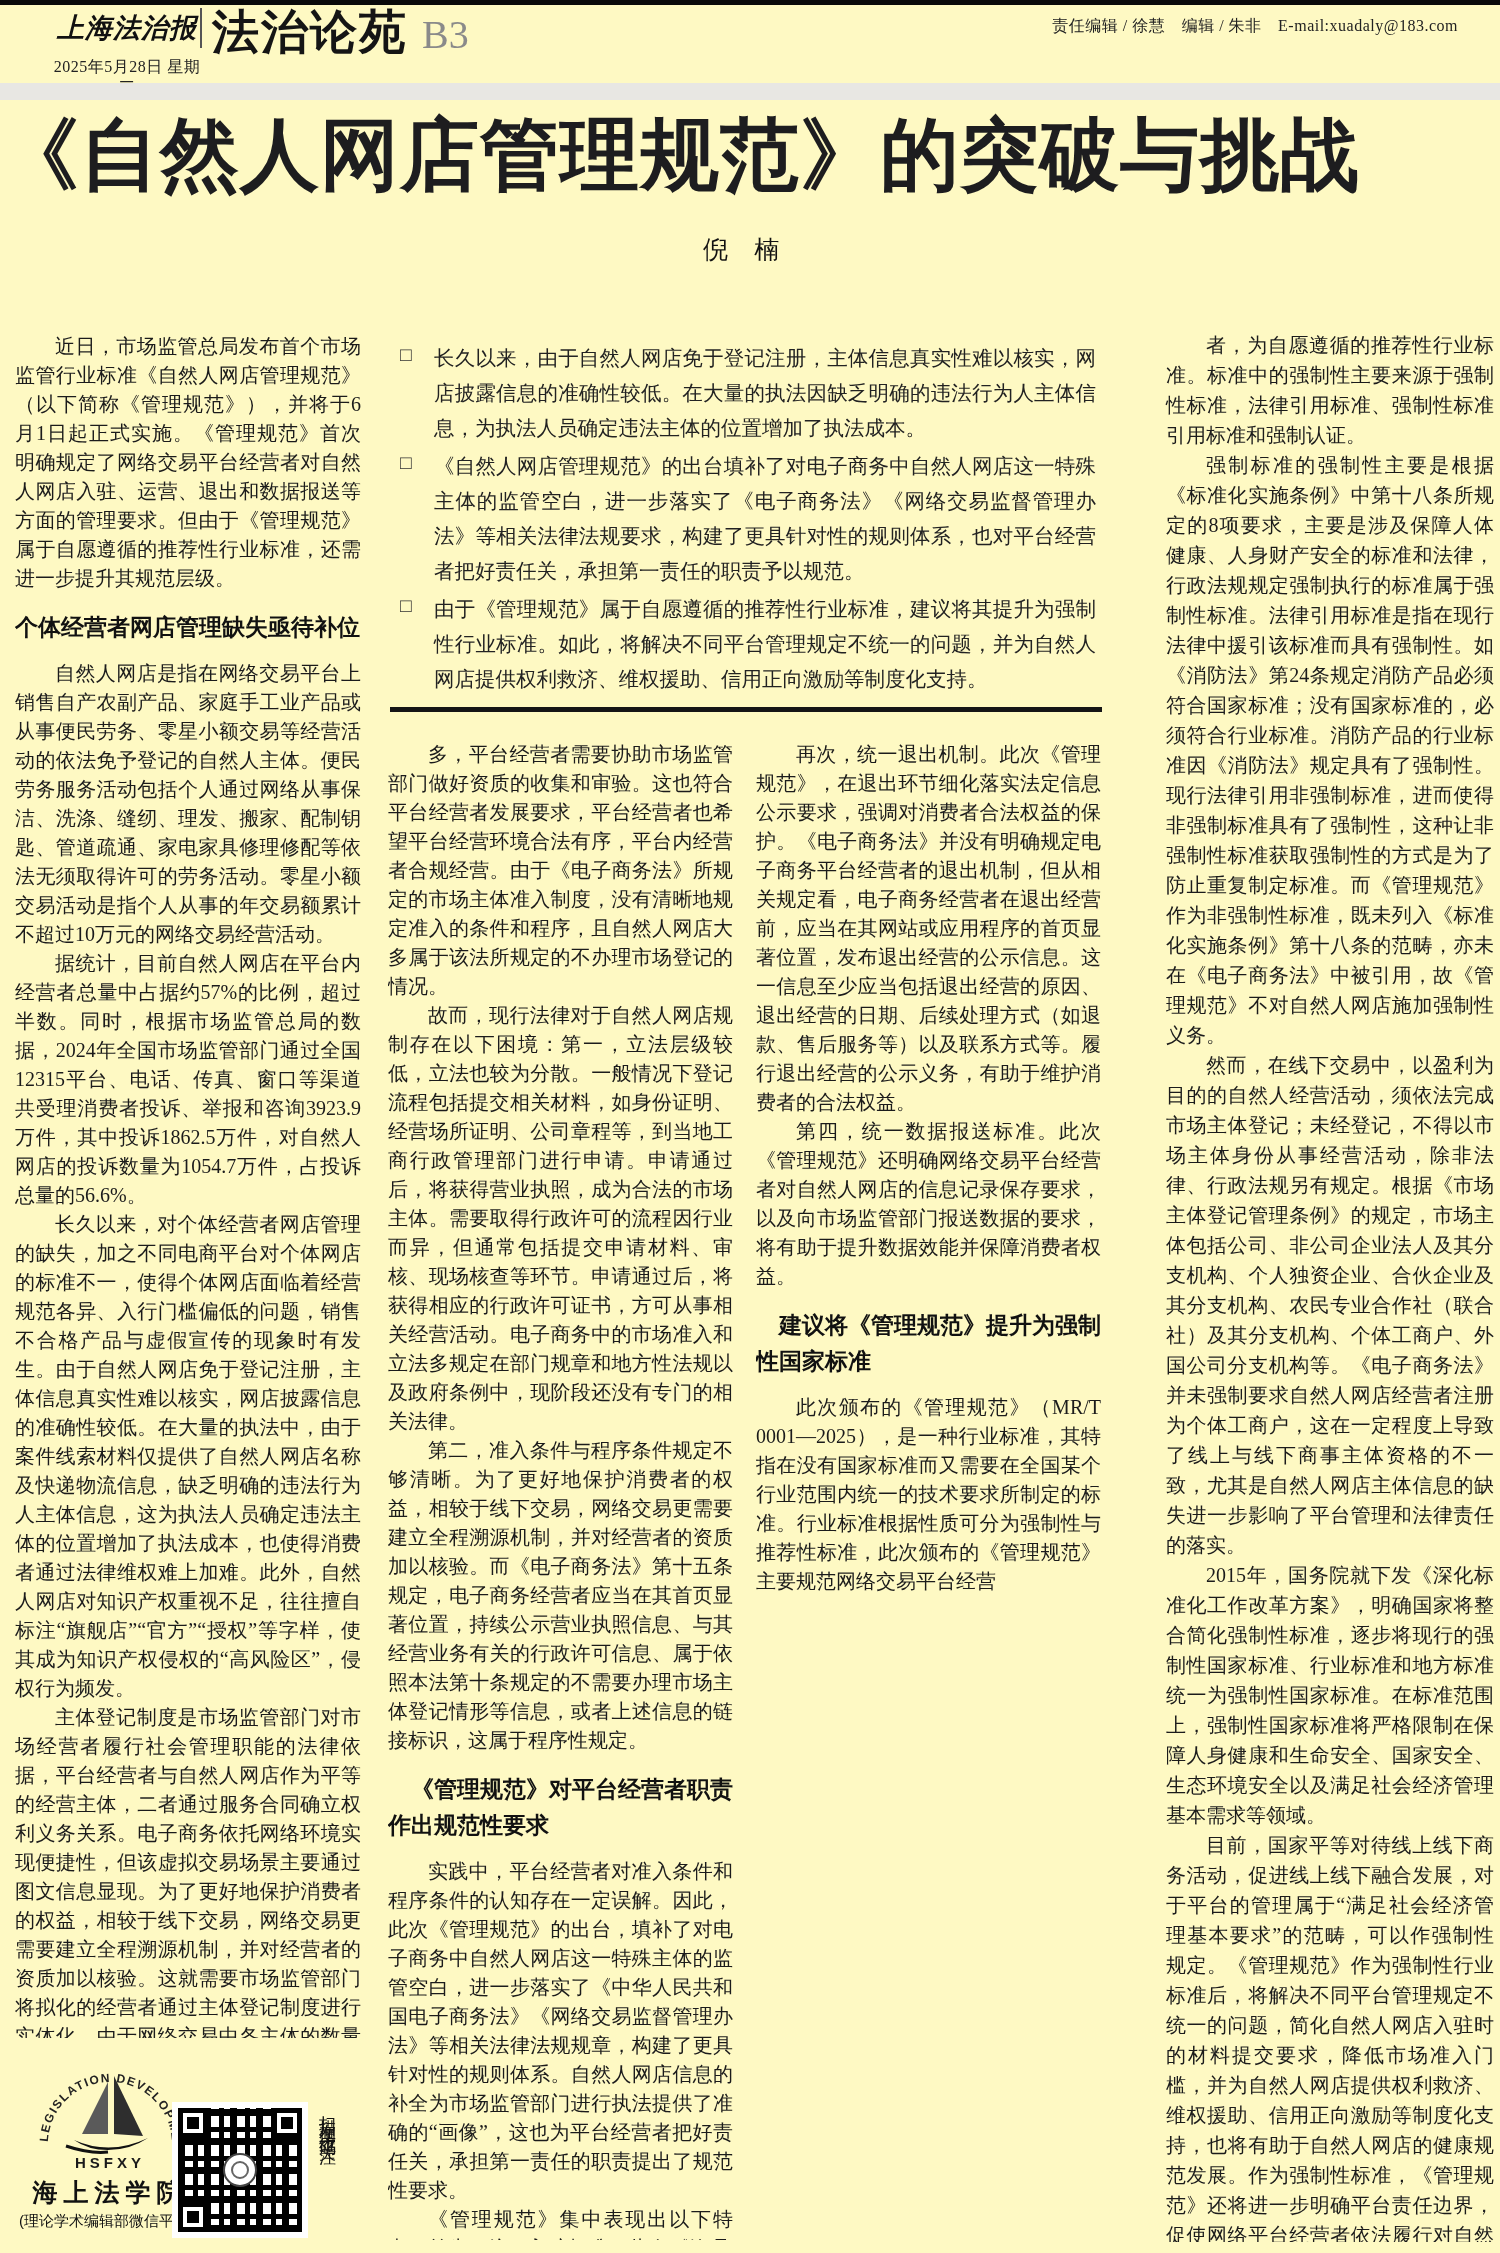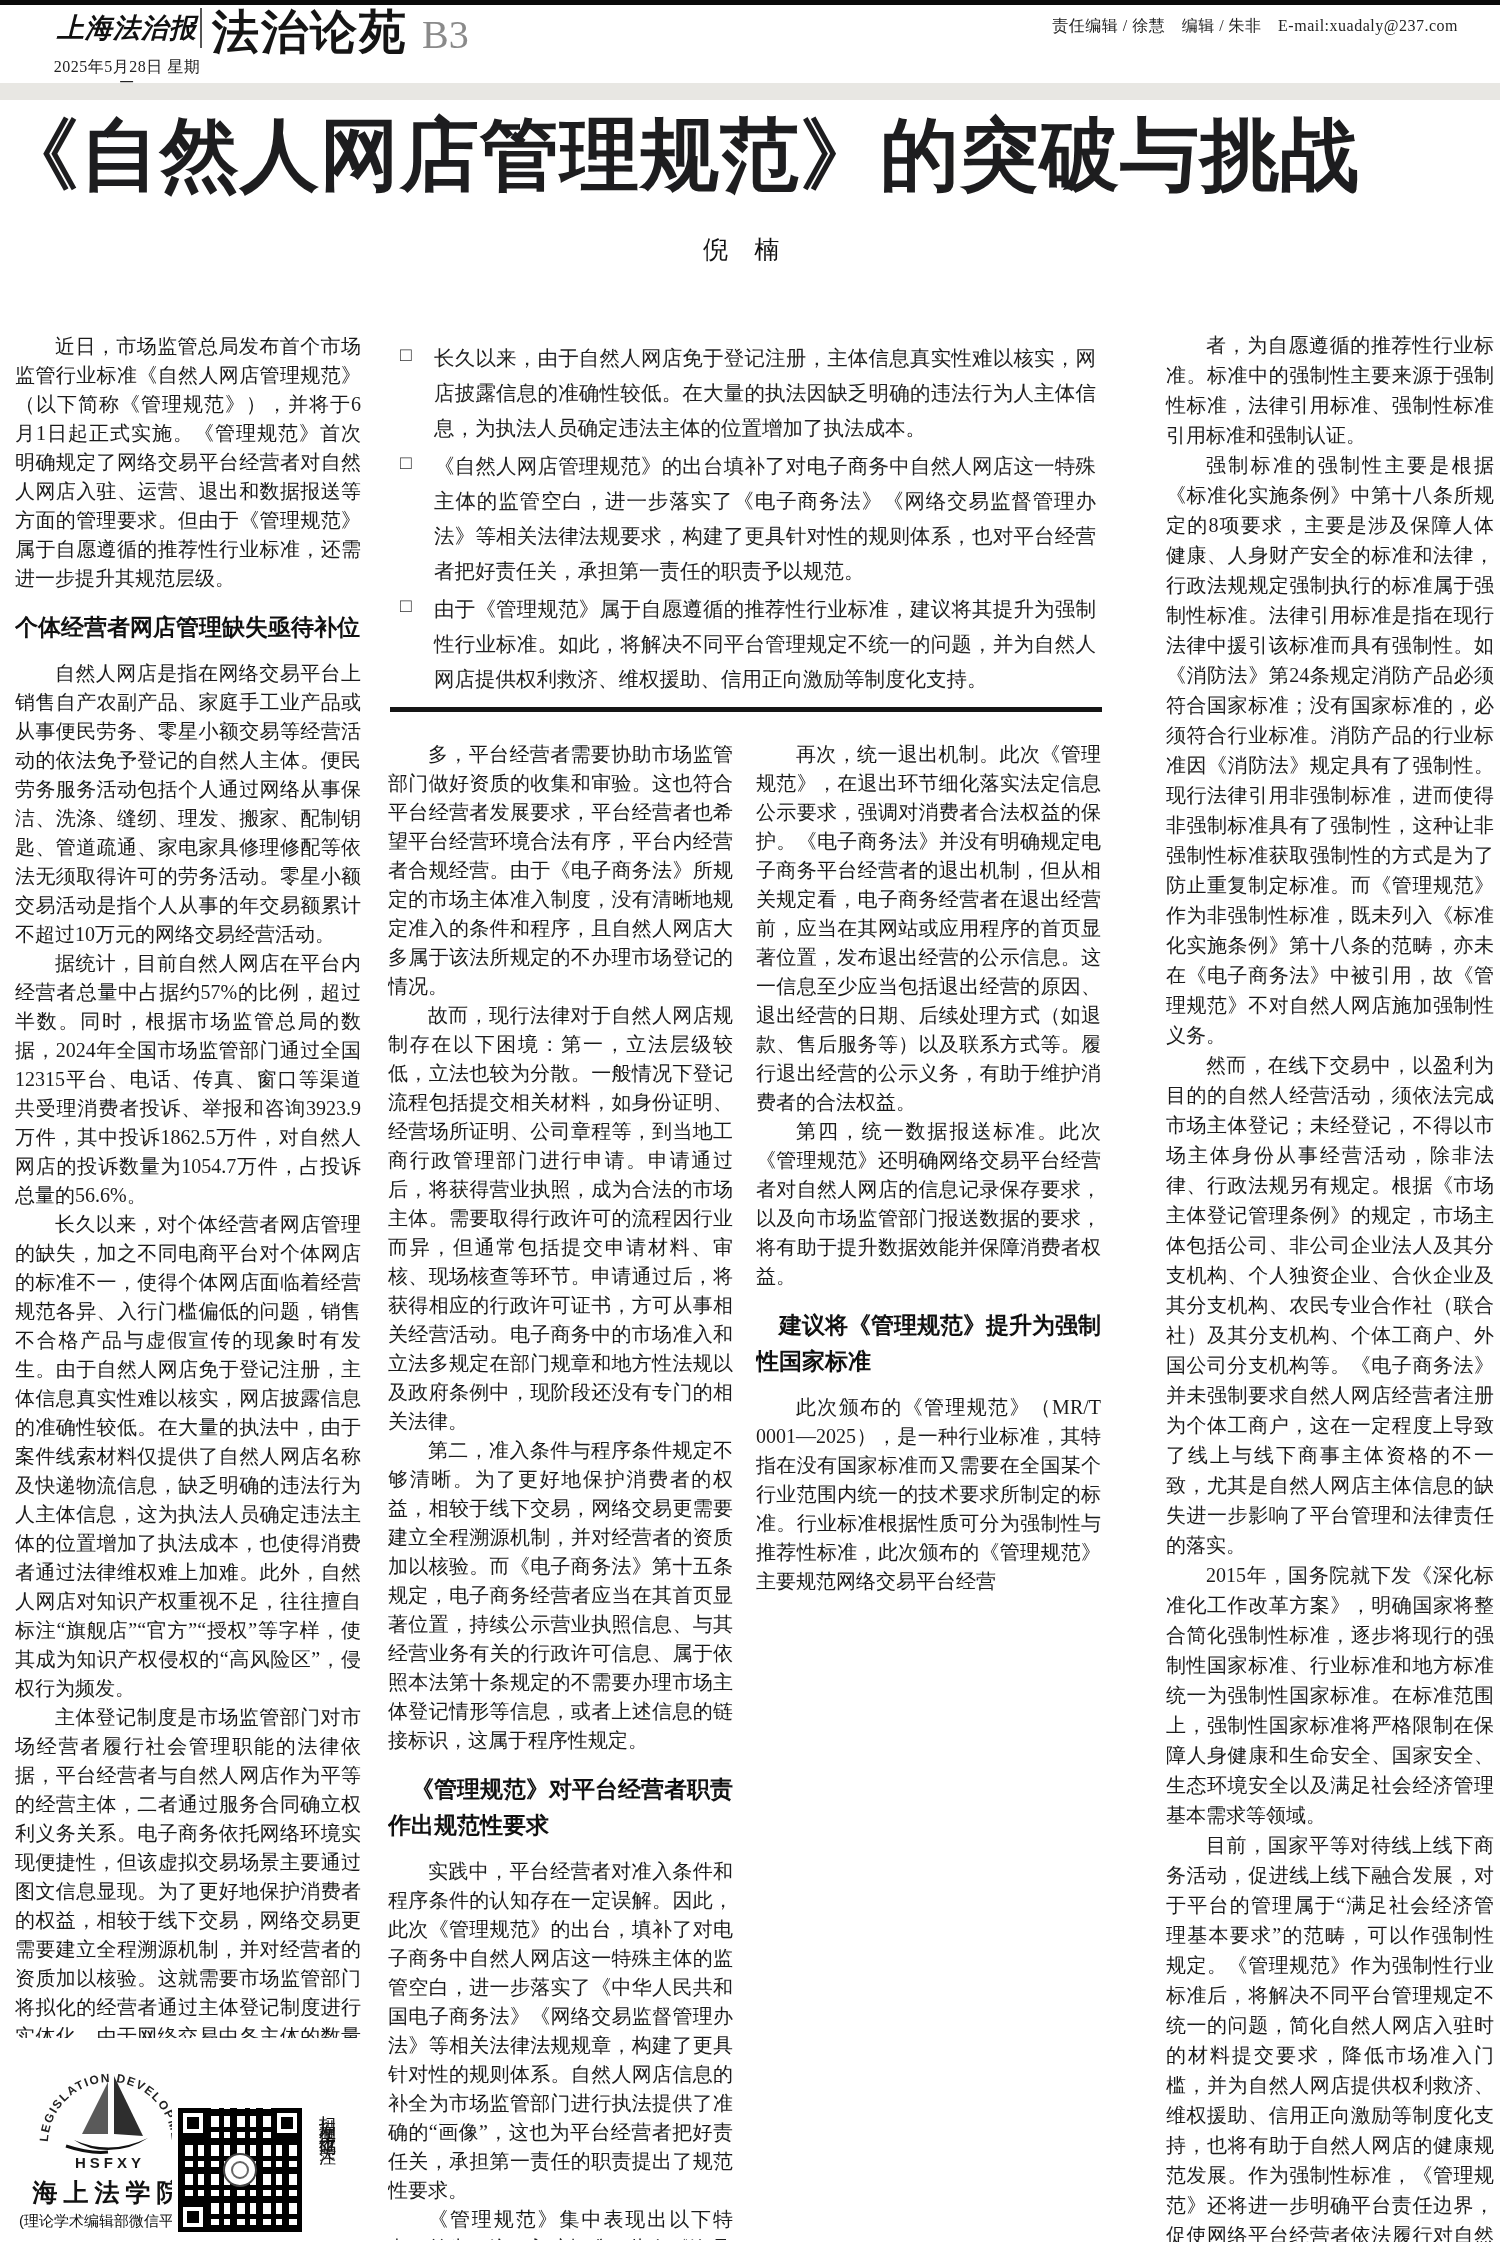--- a/index.html
+++ b/index.html
@@ -1,19 +1,19 @@
 <!DOCTYPE html>
 <html><head>
 <meta charset="utf-8">
 <style>
   * { margin:0; padding:0; box-sizing:border-box; }
   html,body { background:#888; }
   .page {
     position:relative; width:1500px; height:2253px; margin:0 auto;
-    background:#ffffff; color:#1c1c1c; overflow:hidden;
+    background:#fef9c3; color:#1c1c1c; overflow:hidden;
     font-family:"Liberation Serif","DejaVu Serif",serif;
   }
   .topbar { position:absolute; left:0; top:0; width:1500px; height:5px; background:#0a0a0a; }
 
   
   .masthead { position:absolute; left:52px; top:10px; width:150px; text-align:center; }
   .masthead-name { font-size:27px; font-weight:bold; font-style:italic; letter-spacing:1px; color:#111; }
   .masthead-date { font-size:16px; margin-top:11px; color:#222; letter-spacing:.5px; font-style:normal; }
   .head-divider { position:absolute; left:200px; top:8px; width:2px; height:40px; background:#555; }
   .section-block { position:absolute; left:212px; top:1px; white-space:nowrap; }
@@ -91,21 +91,21 @@
 
   <div class="masthead">
     <div class="masthead-name">上海法治报</div>
     <div class="masthead-date">2025年5月28日 星期三</div>
   </div>
   <div class="head-divider"></div>
   <div class="section-block">
     <span class="section-title">法治论苑</span>
     <span class="page-no">B3</span>
   </div>
-  <div class="editors">责任编辑 / 徐慧　编辑 / 朱非　E-mail:xuadaly@237.com</div>
+  <div class="editors">责任编辑 / 徐慧　编辑 / 朱非　E-mail:xuadaly@183.com</div>
   <div class="grayband"></div>
 
   <div class="headline">《自然人网店管理规范》的突破与挑战</div>
   <div class="author">倪 楠</div>
 
   <div class="abstract">
     <div class="abs-item">
       <span class="abs-box">□</span>
       <span class="abs-text">长久以来，由于自然人网店免于登记注册，主体信息真实性难以核实，网店披露信息的准确性较低。在大量的执法因缺乏明确的违法行为人主体信息，为执法人员确定违法主体的位置增加了执法成本。</span>
     </div>

